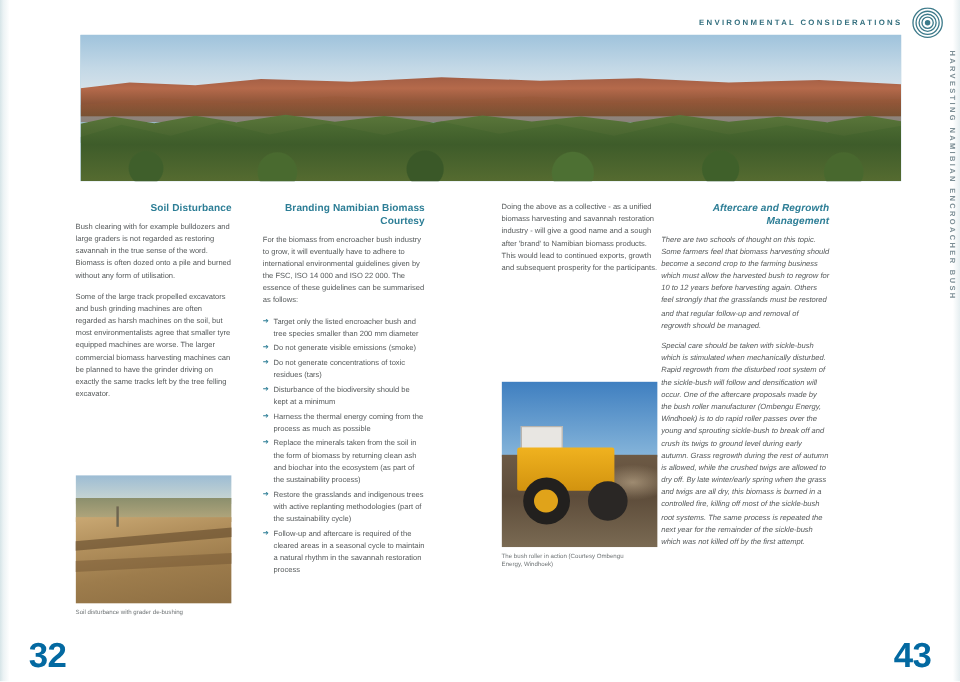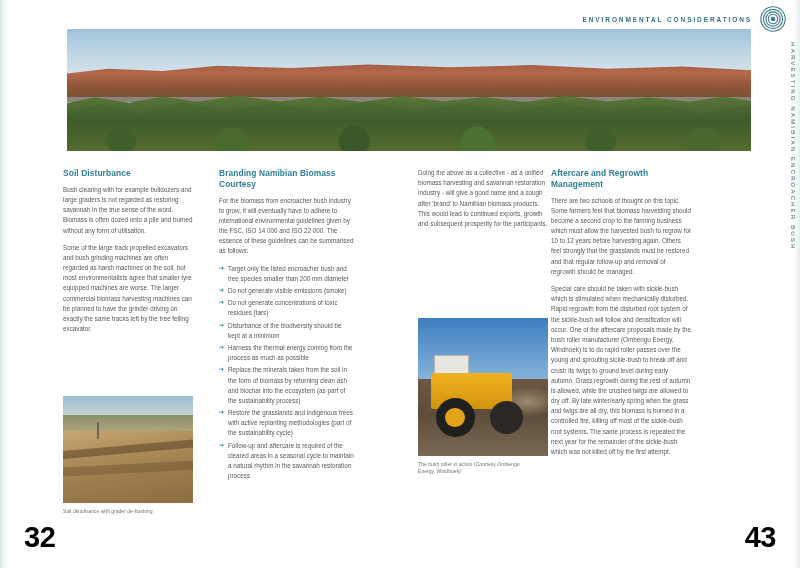--- a/index.html
+++ b/index.html
@@ -73,24 +73,24 @@
                radial-gradient(circle at 24% 70%,#496a2f 16px,transparent 17px),
                radial-gradient(circle at 42% 62%,#3a5828 15px,transparent 16px),
                radial-gradient(circle at 60% 72%,#4d7033 17px,transparent 18px),
                radial-gradient(circle at 78% 62%,#3f602a 15px,transparent 16px),
                radial-gradient(circle at 93% 70%,#48682e 16px,transparent 17px);}
   
   .col{position:absolute;top:168px;}
   .col1{left:63px;width:130px;}
   .col2{left:219px;width:135px;}
   .col3{left:418px;width:133px;}
-  .col4{left:551px;width:140px;}
+  .col4{left:551px;width:140px;font-style:italic;}
   h2.sec{
     font-size:8.4px;font-weight:bold;color:#2d7e96;
-    margin:0 0 6px 0;line-height:1.28;letter-spacing:.1px;
+    margin:0 0 6px 0;line-height:1.28;letter-spacing:.1px;text-align:right;
   }
   p.body{
     font-size:6.3px;line-height:1.62;color:#55595a;
     margin:0 0 7px 0;text-align:left;
   }
   ul.bullets{list-style:none;margin:0;padding:0;}
   ul.bullets li{
     position:relative;padding-left:9px;
     font-size:6.3px;line-height:1.62;color:#55595a;margin:0 0 2px 0;
   }
@@ -133,22 +133,22 @@
     background:radial-gradient(ellipse at 60% 50%,rgba(190,170,140,.65),transparent 70%);}
 
   .caption{
     position:absolute;font-size:5.1px;line-height:1.45;color:#6f7476;
   }
   .cap-soil{left:63px;top:508px;width:135px;}
   .cap-roller{left:418px;top:461px;width:120px;}
 
   
   .pageno{
-    position:absolute;bottom:14px;
-    font-size:29px;font-weight:bold;color:#000000;letter-spacing:-.5px;
+    position:absolute;bottom:4px;
+    font-size:29px;font-weight:bold;color:#0369a1;letter-spacing:-.5px;
   }
   .pageno-left{left:24px;}
   .pageno-right{right:24px;}
 </style>
 </head>
 <body>
 
 <div class="page">
 
   <div class="edge-left"></div>

